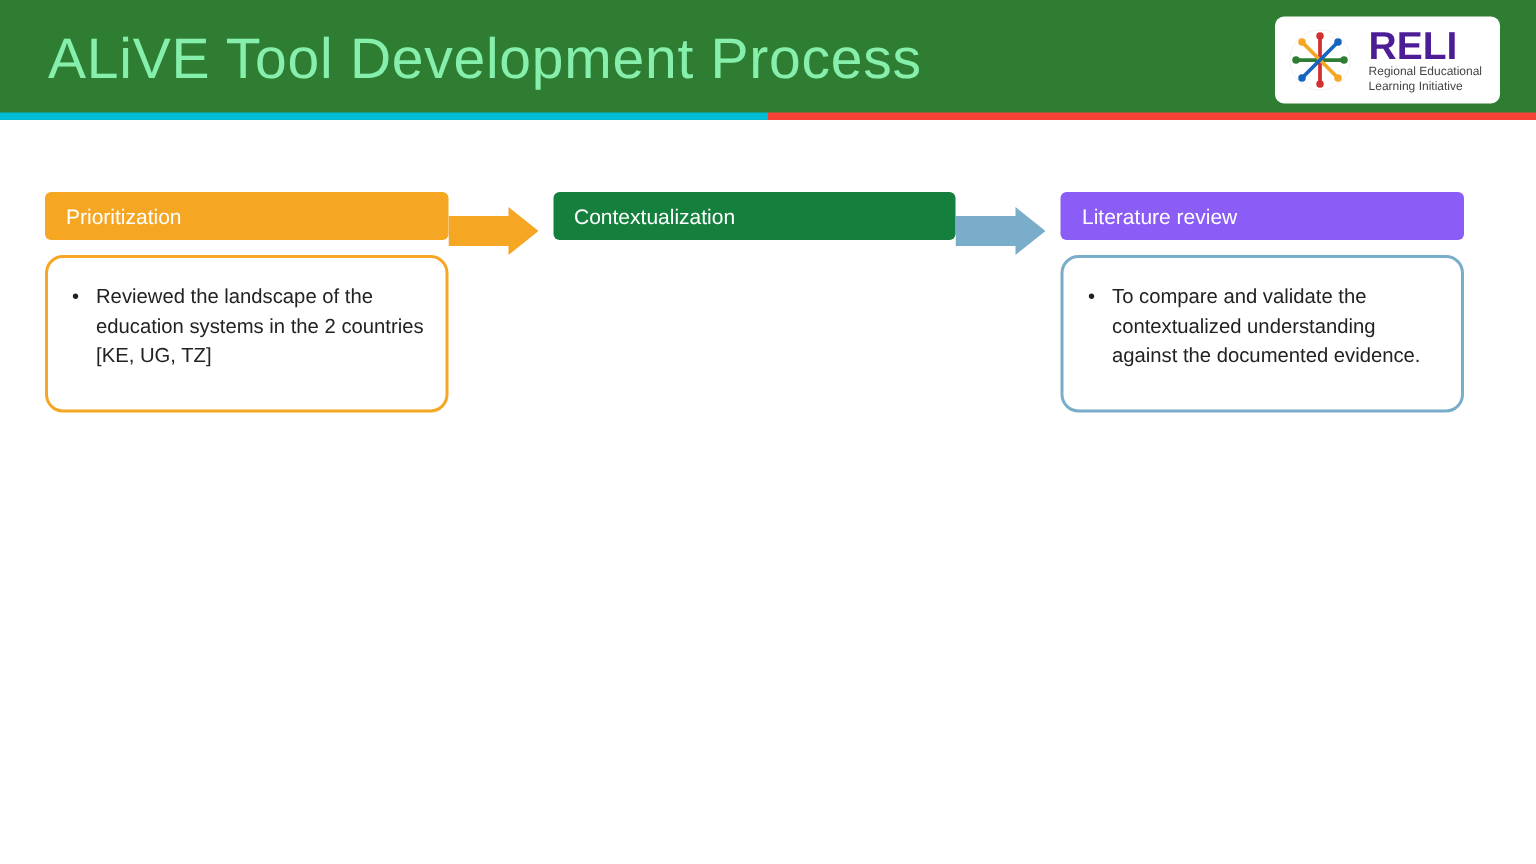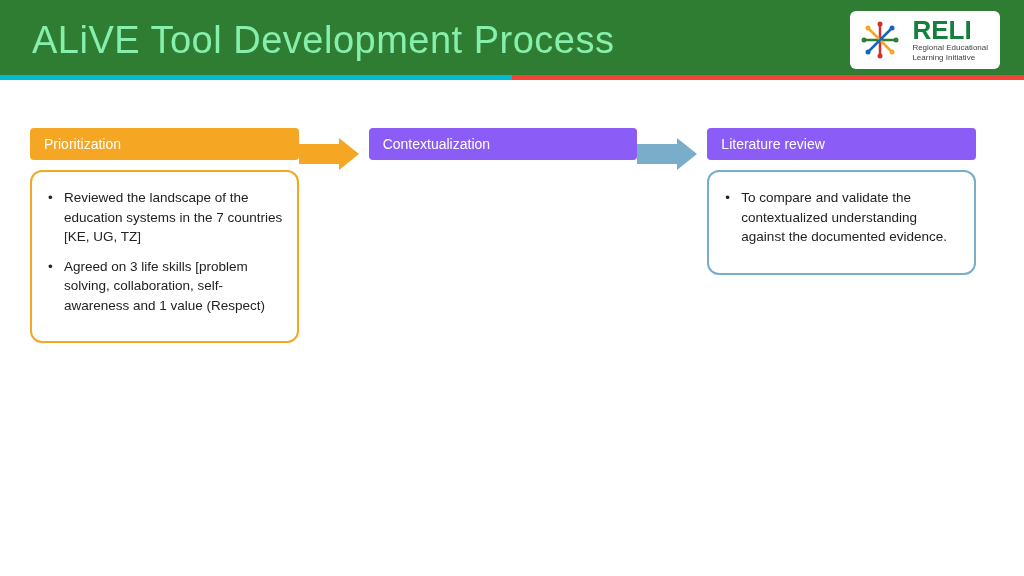--- a/index.html
+++ b/index.html
@@ -50,21 +50,21 @@
       width: 44px;
       height: 44px;
     }
     .logo-text-area {
       display: flex;
       flex-direction: column;
     }
     .logo-reli {
       font-size: 26px;
       font-weight: 800;
-      color: #15803d;
+      color: #4c1d95;
       line-height: 1;
     }
     .logo-subtitle {
       font-size: 8px;
       color: #444;
       line-height: 1.3;
       max-width: 90px;
     }
 
     
@@ -109,21 +109,21 @@
     .col-label {
       padding: 8px 14px;
       border-radius: 4px;
       font-size: 14px;
       color: #fff;
       margin-bottom: 10px;
       display: inline-block;
       width: 100%;
     }
     .col-label-prioritization { background: #f5a623; }
-    .col-label-contextualization { background: #8b5cf6; }
+    .col-label-contextualization { background: #15803d; }
     .col-label-literature { background: #8b5cf6; color: #fff; }
 
     
     .col-box {
       border-radius: 12px;
       border: 2px solid;
       padding: 16px 14px;
       font-size: 13.5px;
       line-height: 1.45;
       flex: 1;
@@ -189,22 +189,21 @@
   </div>
 </div>
 
 <div class="main">
   <div class="columns">
 
     <div class="column">
       <div class="col-label col-label-prioritization">Prioritization</div>
       <div class="col-box col-box-prioritization">
         <ul>
-          <li>Reviewed the landscape of the education systems in the 7 countries [KE, UG, TZ]</li>
-          <li>Agreed on 3 life skills [problem solving, collaboration, self-awareness and 1 value (Respect)</li>
+          <li>Reviewed the landscape of the education systems in the 2 countries [KE, UG, TZ]</li>
         </ul>
       </div>
     </div>
 
     <div class="arrow-col">
       <svg class="arrow-shape" viewBox="0 0 60 36">
         <polygon points="0,8 40,8 40,2 60,18 40,34 40,28 0,28" fill="#f5a623"></polygon>
       </svg>
     </div>
 

